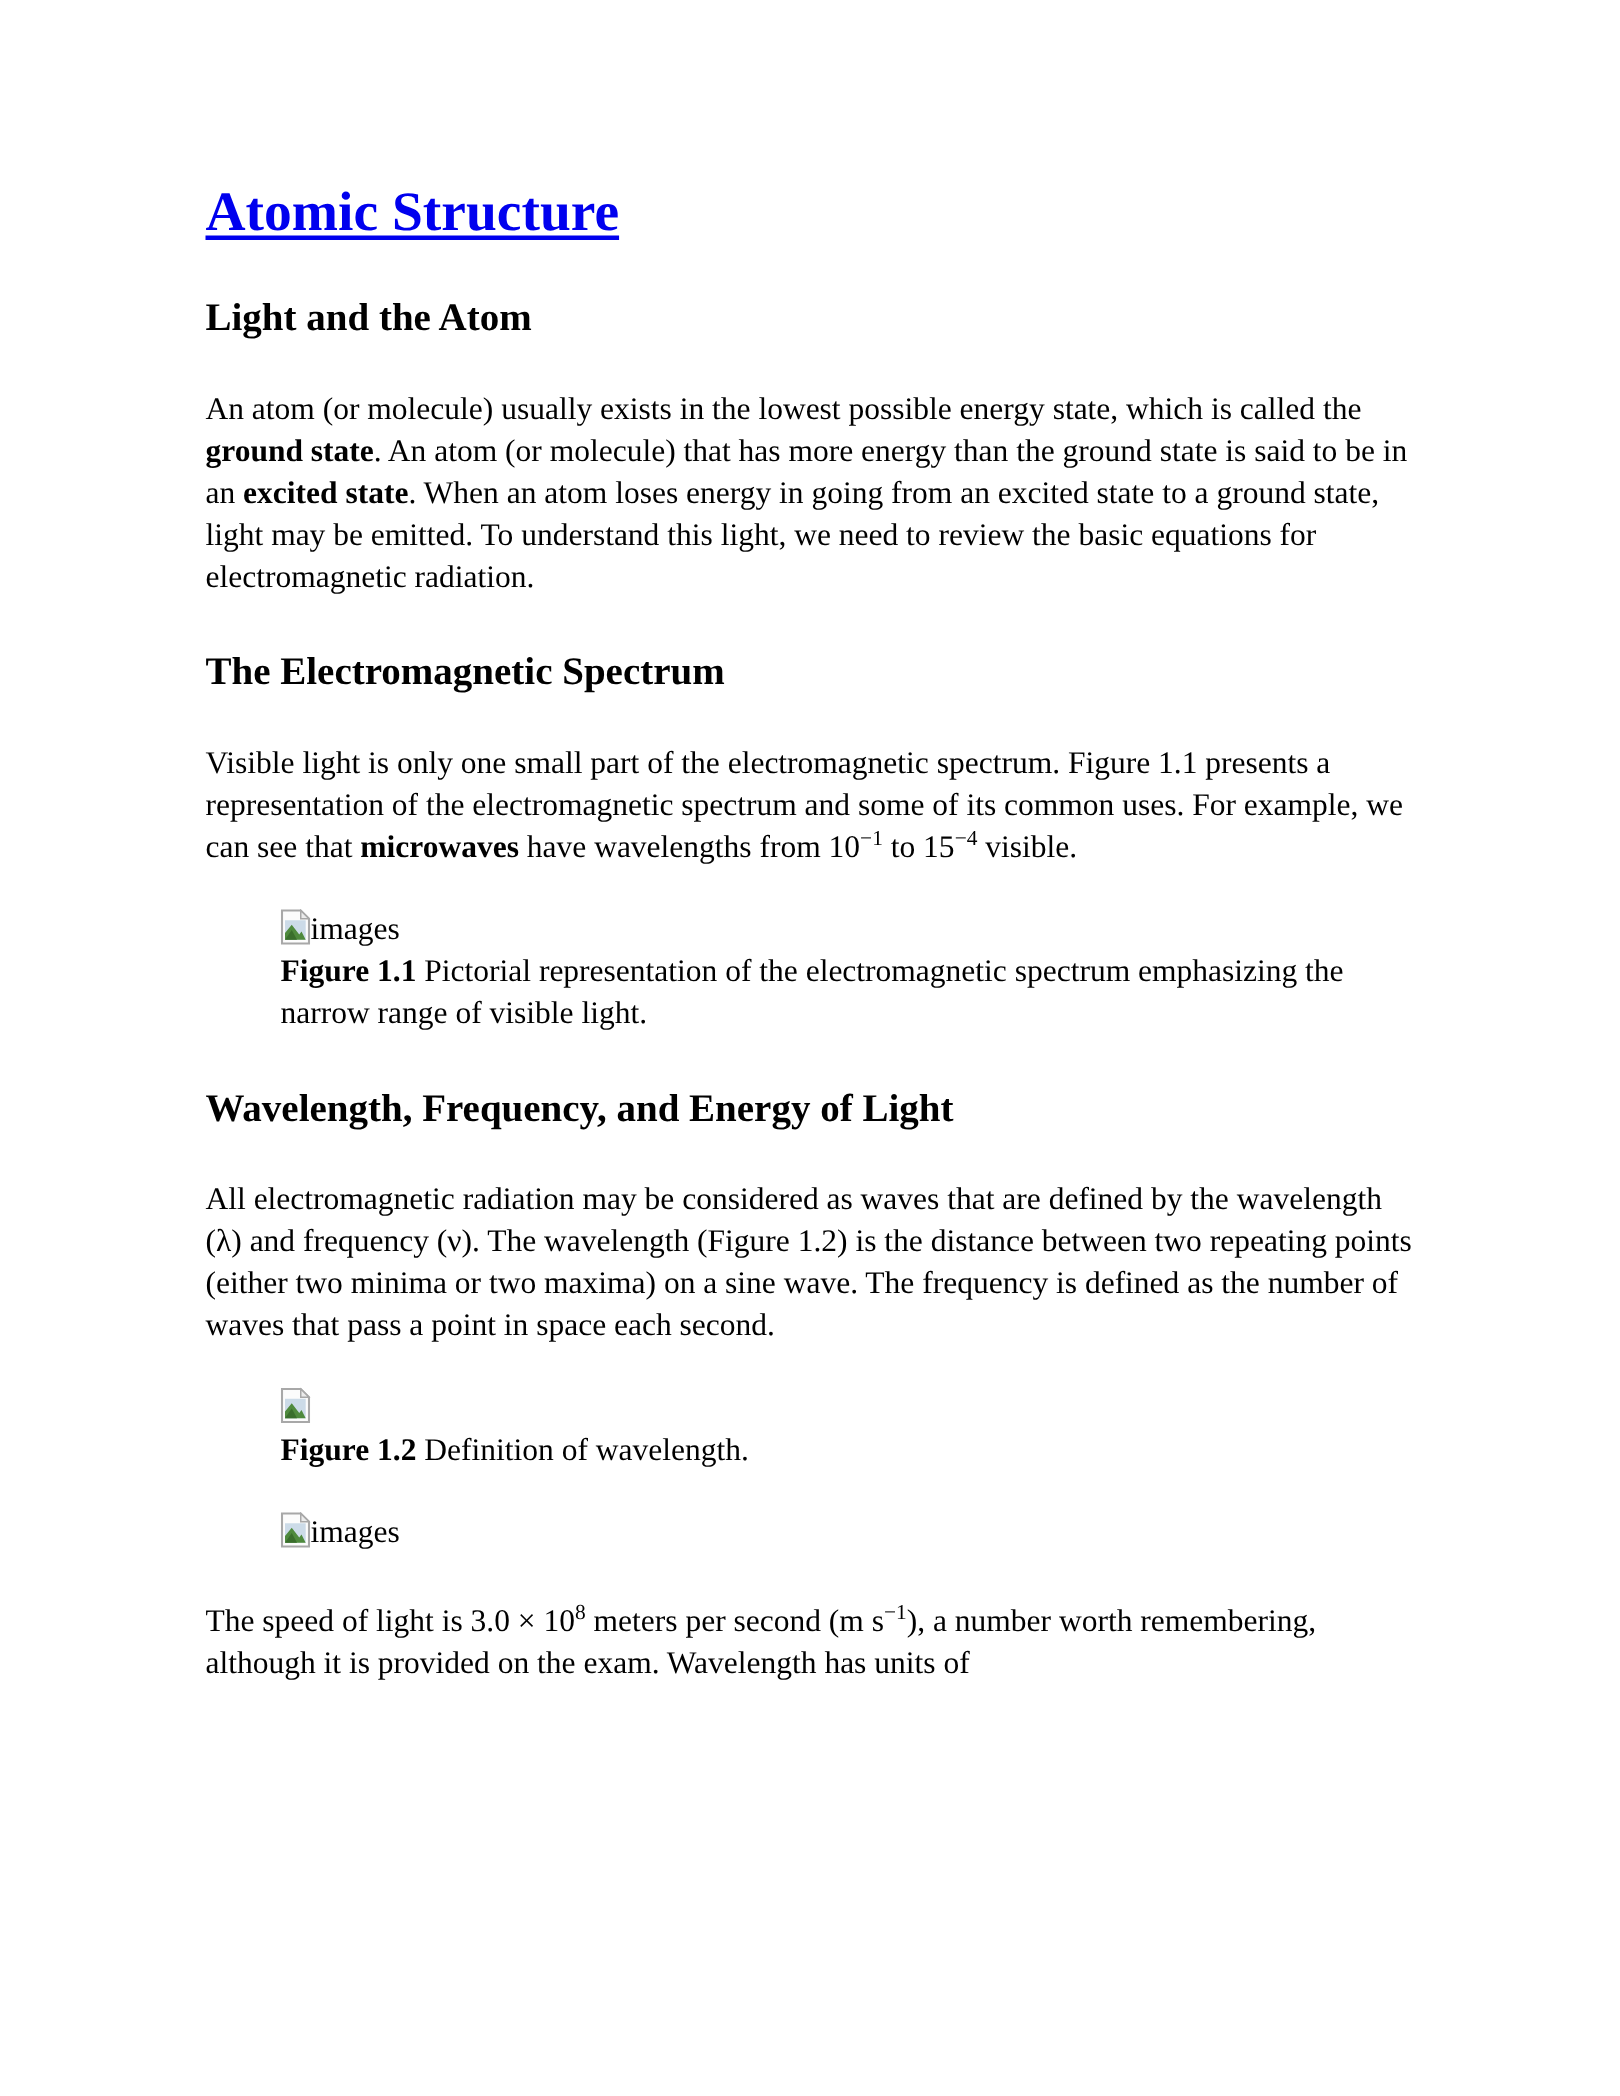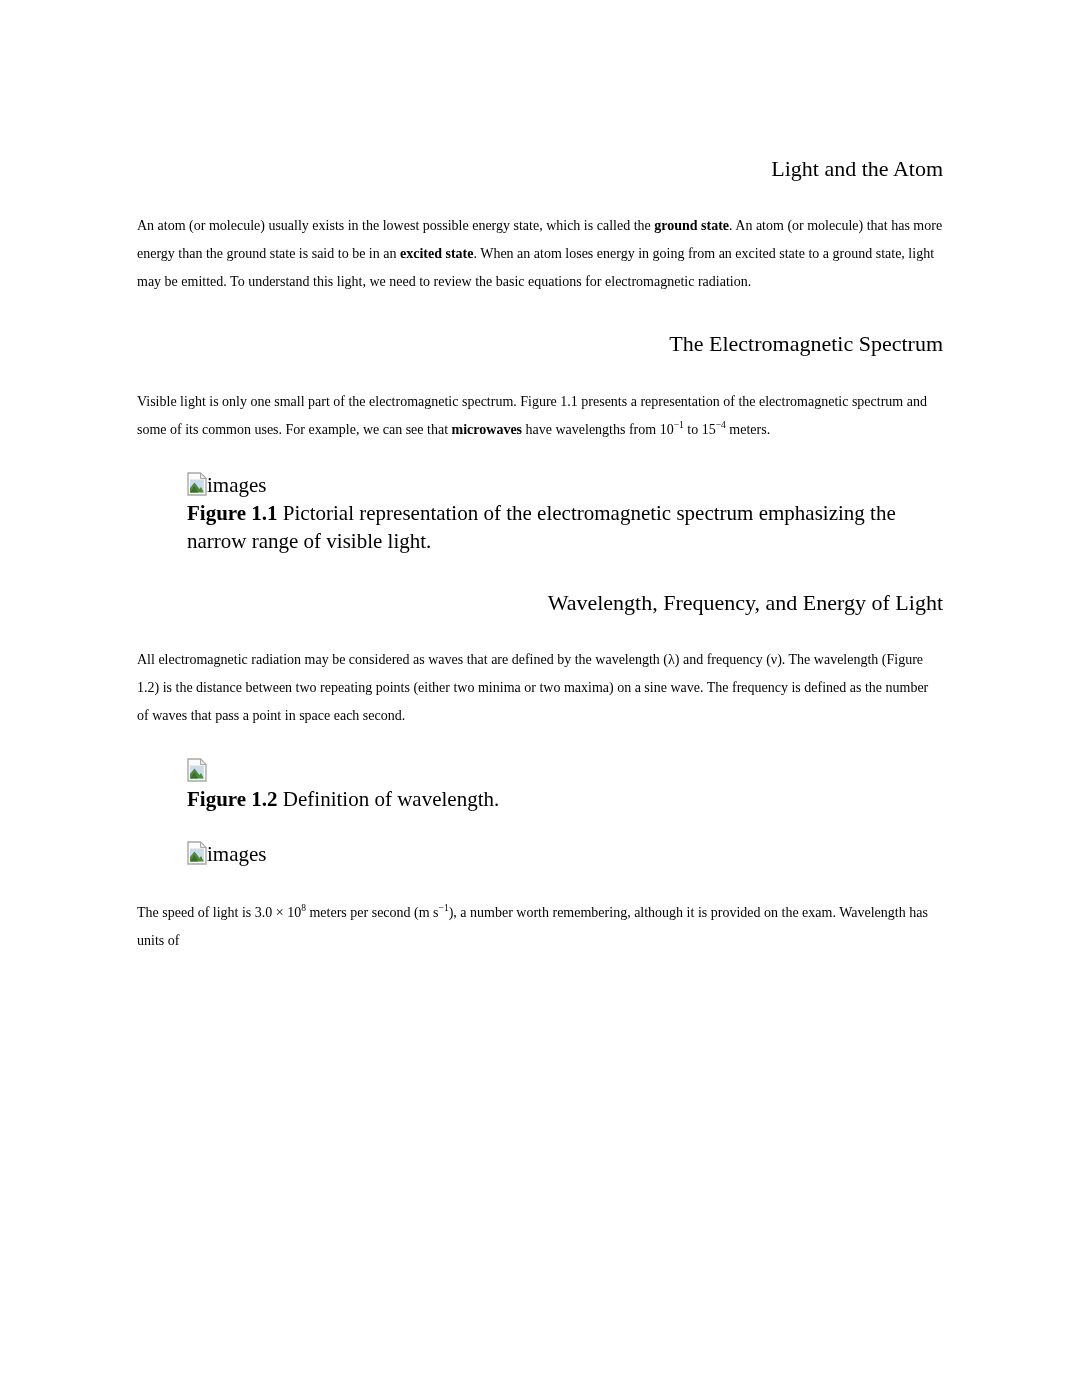--- a/index.html
+++ b/index.html
@@ -28,28 +28,27 @@
     letter-spacing: 0px;
   }
   h1.chapter-title a {
     color: #0000ee;
     text-decoration: underline;
     text-decoration-thickness: 3px;
     text-underline-offset: 4px;
   }
   h2.section-heading {
     margin: 35px 0 0 0;
-    font-size: 22px;
+    font-size: 26px;
     line-height: 1.15;
-    font-weight: 400;
-    text-align: right;
+    font-weight: 700;
   }
   p.body-para {
     margin: 31px 0 0 0;
-    font-size: 14px;
+    font-size: 21px;
     line-height: 28px;
   }
   sup {
     font-size: 68%;
     line-height: 0;
     vertical-align: super;
   }
   b { font-weight: 700; }
   .figure-block {
     margin: 27px 0 0 50px;
@@ -72,28 +71,29 @@
     font-size: 21px;
     line-height: 28px;
   }
 </style>
 </head>
 <body>
 
 <div class="page">
   <div class="content">
 
+    <h1 class="chapter-title"><a href="#">Atomic Structure</a></h1>
 
     <h2 class="section-heading">Light and the Atom</h2>
 
     <p class="body-para"><span>An atom (or molecule) usually exists in the lowest possible energy state, which is called the </span><b>ground state</b><span>. An atom (or molecule) that has more energy than the ground state is said to be in an </span><b>excited state</b><span>. When an atom loses energy in going from an excited state to a ground state, light may be emitted. To understand this light, we need to review the basic equations for electromagnetic radiation.</span></p>
 
     <h2 class="section-heading">The Electromagnetic Spectrum</h2>
 
-    <p class="body-para"><span>Visible light is only one small part of the electromagnetic spectrum. Figure 1.1 presents a representation of the electromagnetic spectrum and some of its common uses. For example, we can see that </span><b>microwaves</b><span> have wavelengths from 10</span><sup>−1</sup><span> to 15</span><sup>−4</sup><span> meters.</span></p>
+    <p class="body-para"><span>Visible light is only one small part of the electromagnetic spectrum. Figure 1.1 presents a representation of the electromagnetic spectrum and some of its common uses. For example, we can see that </span><b>microwaves</b><span> have wavelengths from 10</span><sup>−1</sup><span> to 15</span><sup>−4</sup><span> visible.</span></p>
 
     <div class="figure-block">
       <div class="img-placeholder-line">
         <span class="img-icon">
           <svg width="20" height="24" viewBox="0 0 20 24" aria-hidden="true">
             <path d="M1 1 H13.5 L19 6.5 V23 H1 Z" fill="#fcfcfc" stroke="#a8a8a8" stroke-width="1.4"></path>
             <path d="M13.5 1 L19 6.5 H13.5 Z" fill="#ececec" stroke="#a8a8a8" stroke-width="1"></path>
             <rect x="3" y="7.5" width="13.8" height="13" fill="#ccdbe8"></rect>
             <path d="M3 20.5 L3 16 L7.5 10.5 L12.5 17 L14 15 L16.8 20.5 Z" fill="#4f8a3d"></path>
             <path d="M3 20.5 L7.5 14 L11 20.5 Z" fill="#3a6e2c"></path>

